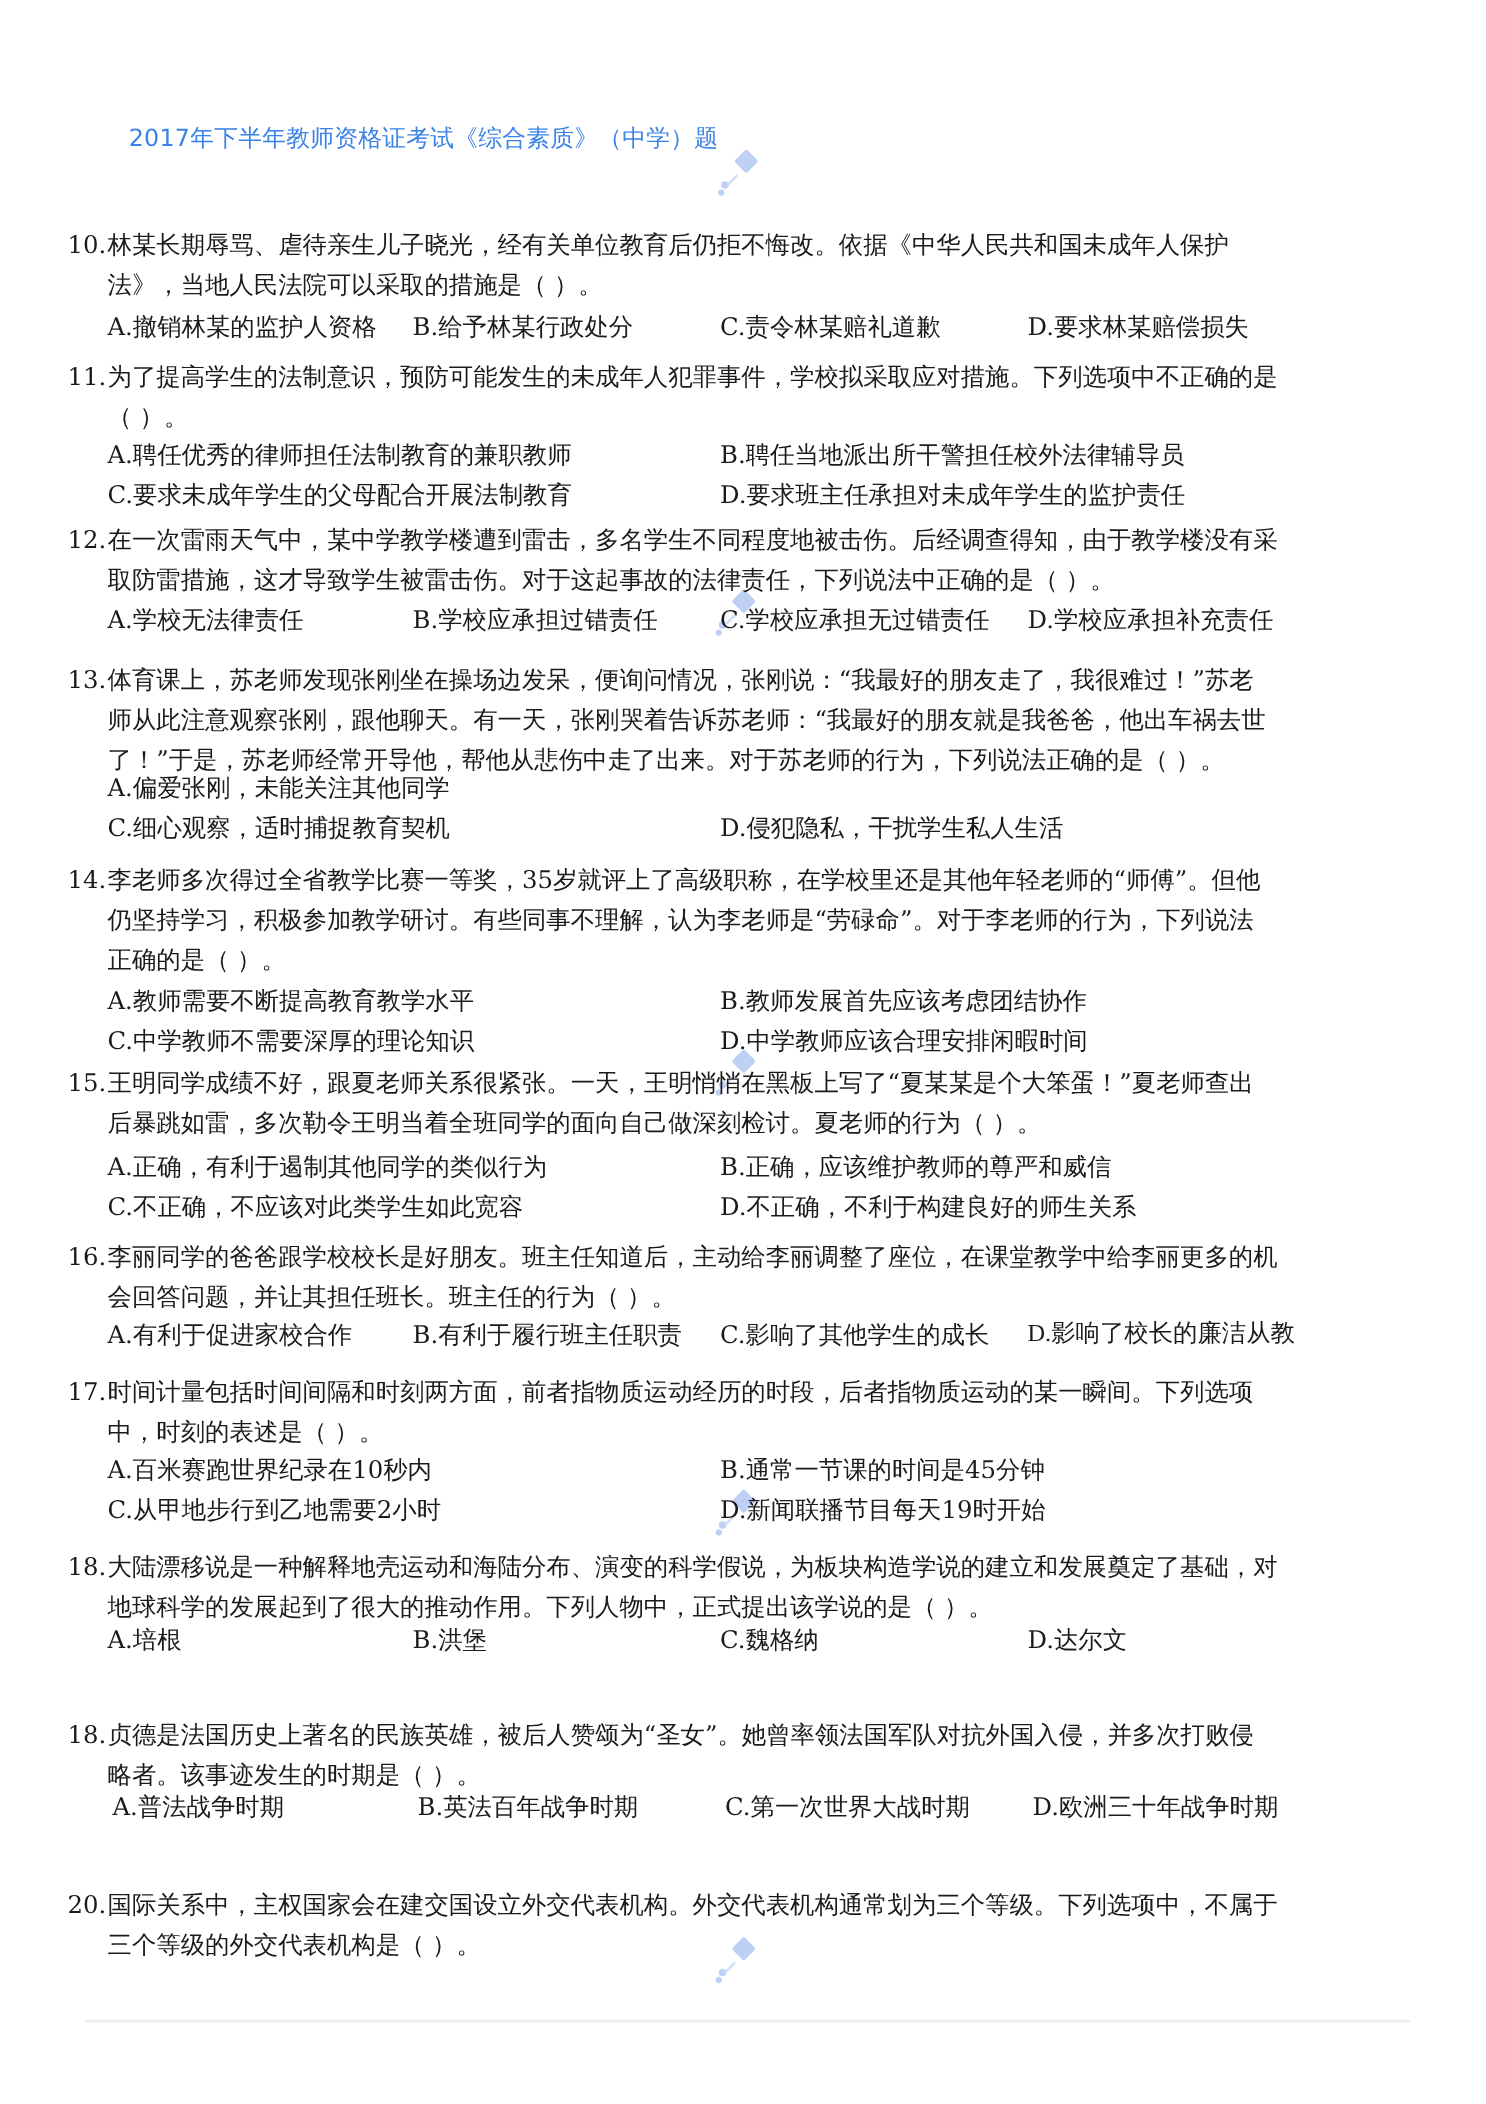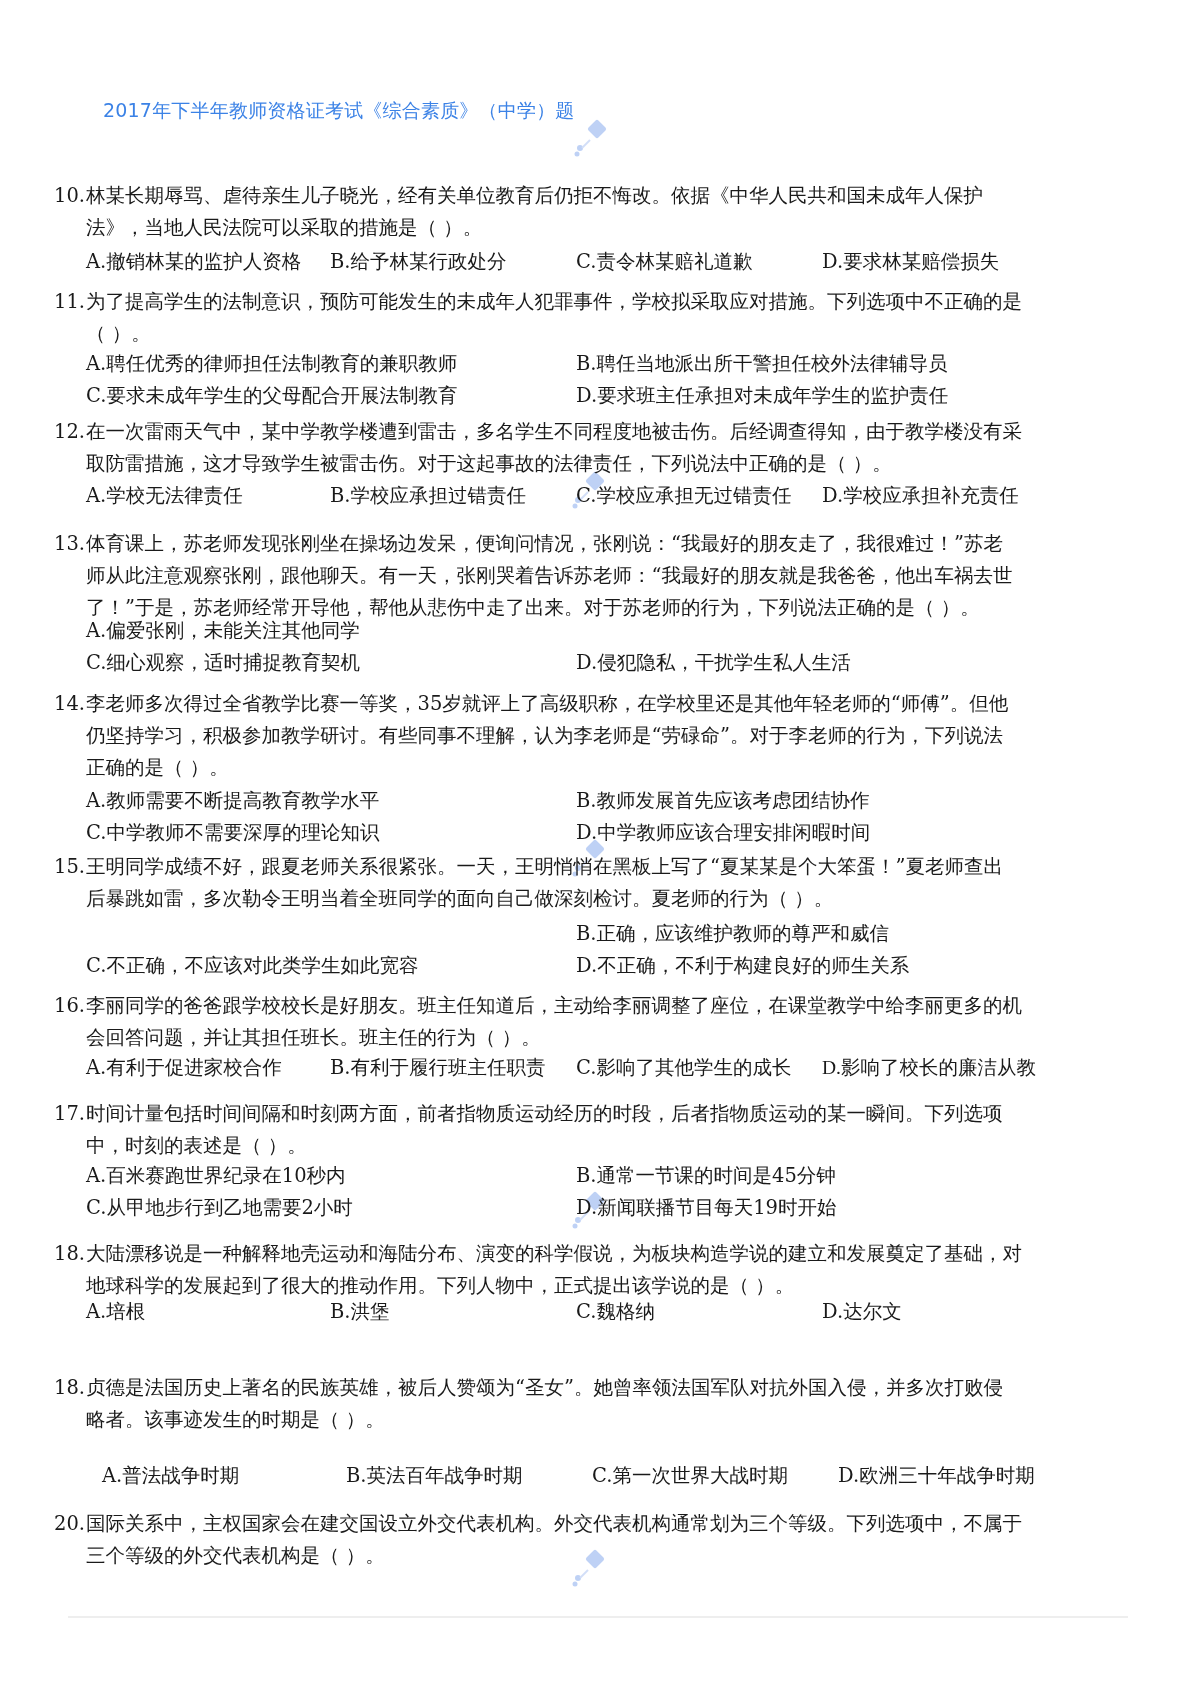--- a/index.html
+++ b/index.html
@@ -153,20 +153,21 @@
     </div>
     <div class="q" style="top: 0px;">
       <div class="q-line" style="position: absolute; top: 851px; left: 0px; width: 1060px;">
         <span class="q-num">15.</span>
         <span class="q-text">王明同学成绩不好，跟夏老师关系很紧张。一天，王明悄悄在黑板上写了“夏某某是个大笨蛋！”夏老师查出</span>
       </div>
       <div class="q-line" style="position: absolute; top: 883px; left: 0px; width: 1060px;">
         <span class="q-text">后暴跳如雷，多次勒令王明当着全班同学的面向自己做深刻检讨。夏老师的行为（    ）。</span>
       </div>
       <div class="opt-row" style="position: absolute; top: 918px; left: 0px; width: 1060px;">
+        <span class="opt" style="left: 32px;">A.正确，有利于遏制其他同学的类似行为</span>
         <span class="opt" style="left: 522px;">B.正确，应该维护教师的尊严和威信</span>
       </div>
       <div class="opt-row" style="position: absolute; top: 950px; left: 0px; width: 1060px;">
         <span class="opt" style="left: 522px;">D.不正确，不利于构建良好的师生关系</span>
         <span class="opt" style="left: 32px;">C.不正确，不应该对此类学生如此宽容</span>
       </div>
     </div>
     <div class="q" style="top: 0px;">
       <div class="q-line" style="position: absolute; top: 990px; left: 0px; width: 1060px;">
         <span class="q-num">16.</span>
@@ -215,21 +216,21 @@
       </div>
     </div>
     <div class="q" style="top: 0px;">
       <div class="q-line" style="position: absolute; top: 1372px; left: 0px; width: 1060px;">
         <span class="q-num">18.</span>
         <span class="q-text">贞德是法国历史上著名的民族英雄，被后人赞颂为“圣女”。她曾率领法国军队对抗外国入侵，并多次打败侵</span>
       </div>
       <div class="q-line" style="position: absolute; top: 1404px; left: 0px; width: 1060px;">
         <span class="q-text">略者。该事迹发生的时期是（    ）。</span>
       </div>
-      <div class="opt-row" style="position: absolute; top: 1430px; left: 16px; width: 1060px; margin-top: 30px;">
+      <div class="opt-row" style="position: absolute; top: 1430px; left: 4px; width: 1060px;">
         <span class="opt" style="left: 32px;">A.普法战争时期</span>
         <span class="opt" style="left: 276px;">B.英法百年战争时期</span>
         <span class="opt" style="left: 522px;">C.第一次世界大战时期</span>
         <span class="opt" style="left: 768px;">D.欧洲三十年战争时期</span>
       </div>
     </div>
     <div class="q" style="top: 0px;">
       <div class="q-line" style="position: absolute; top: 1508px; left: 0px; width: 1060px;">
         <span class="q-num">20.</span>
         <span class="q-text">国际关系中，主权国家会在建交国设立外交代表机构。外交代表机构通常划为三个等级。下列选项中，不属于</span>

